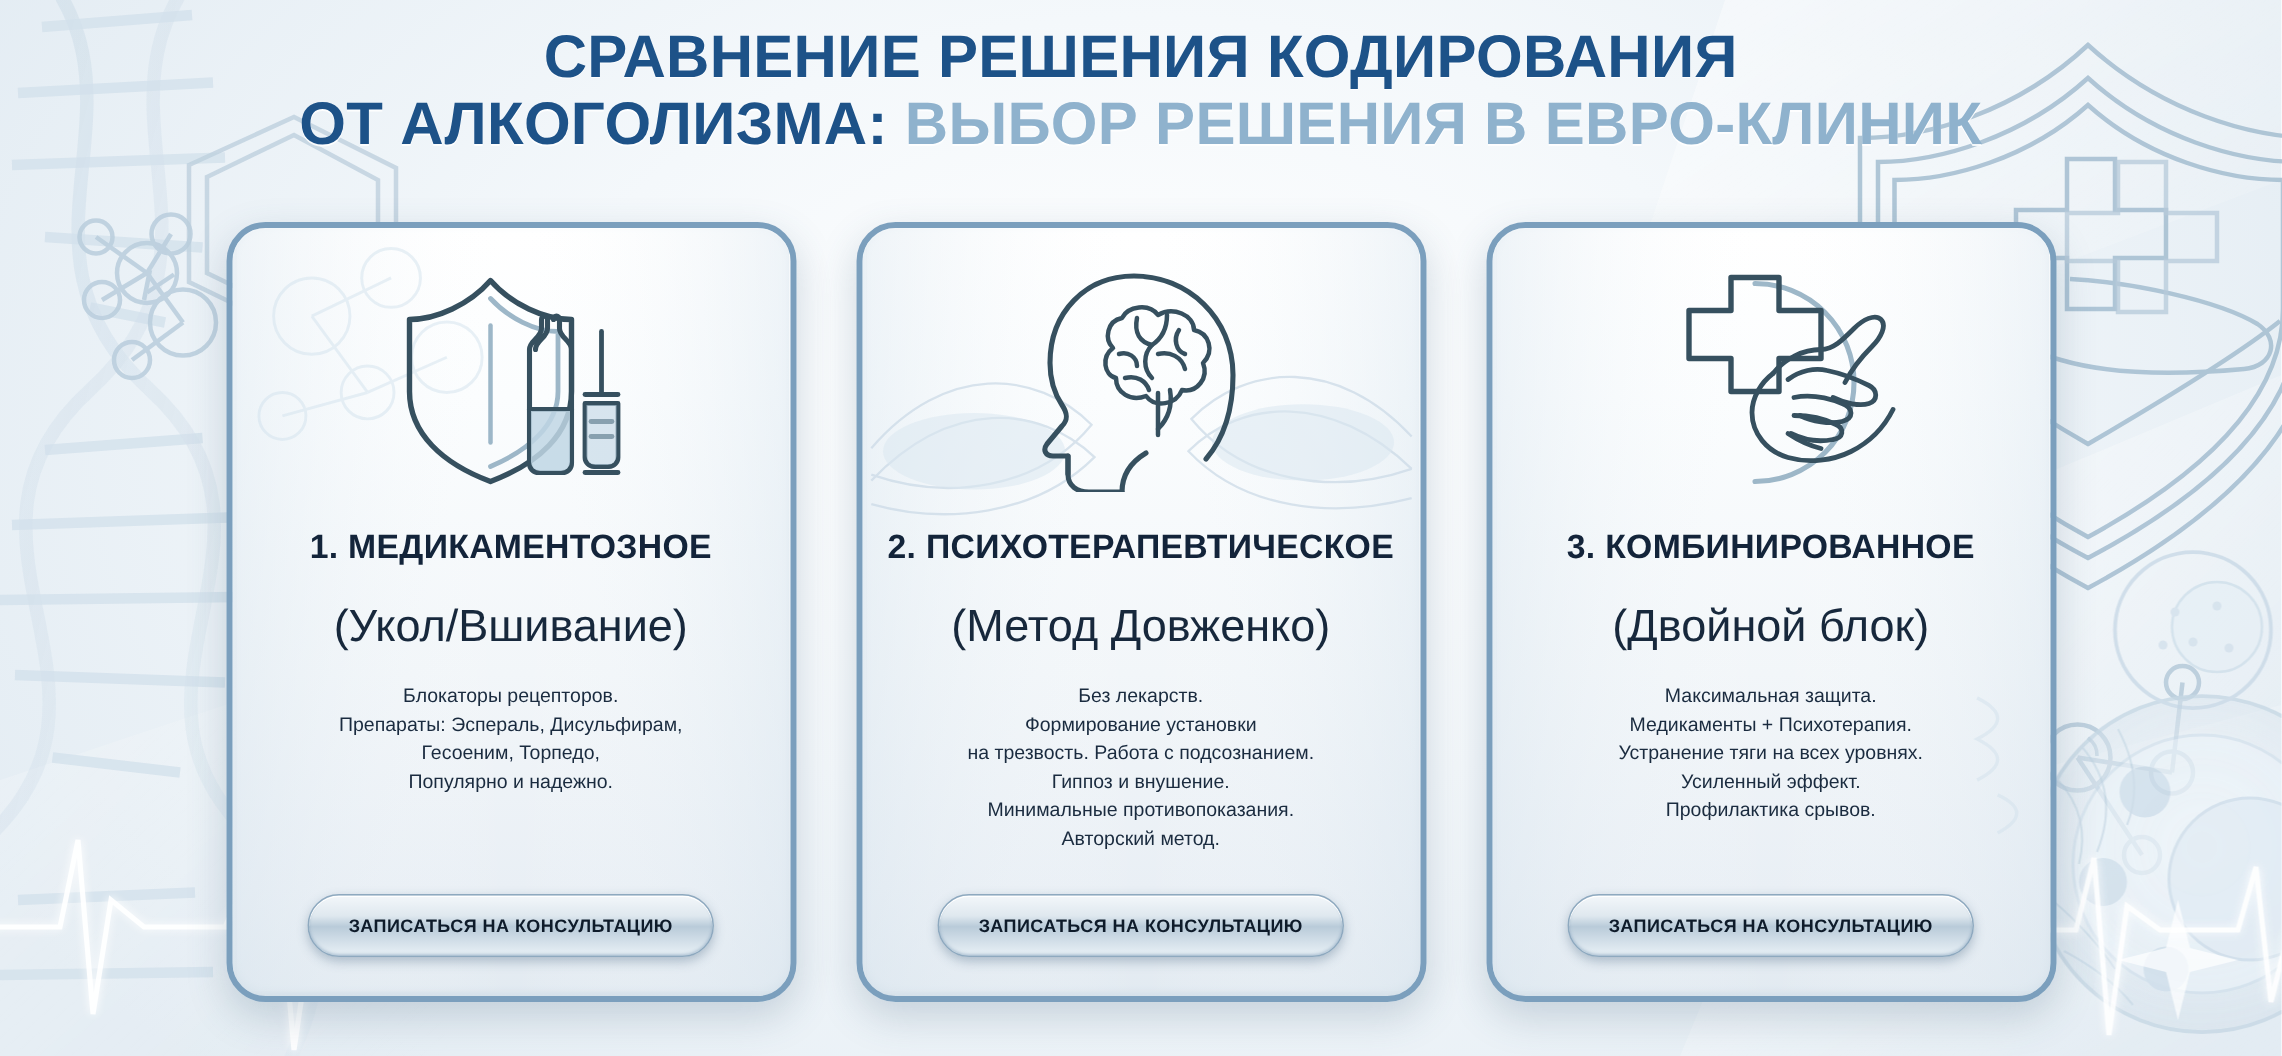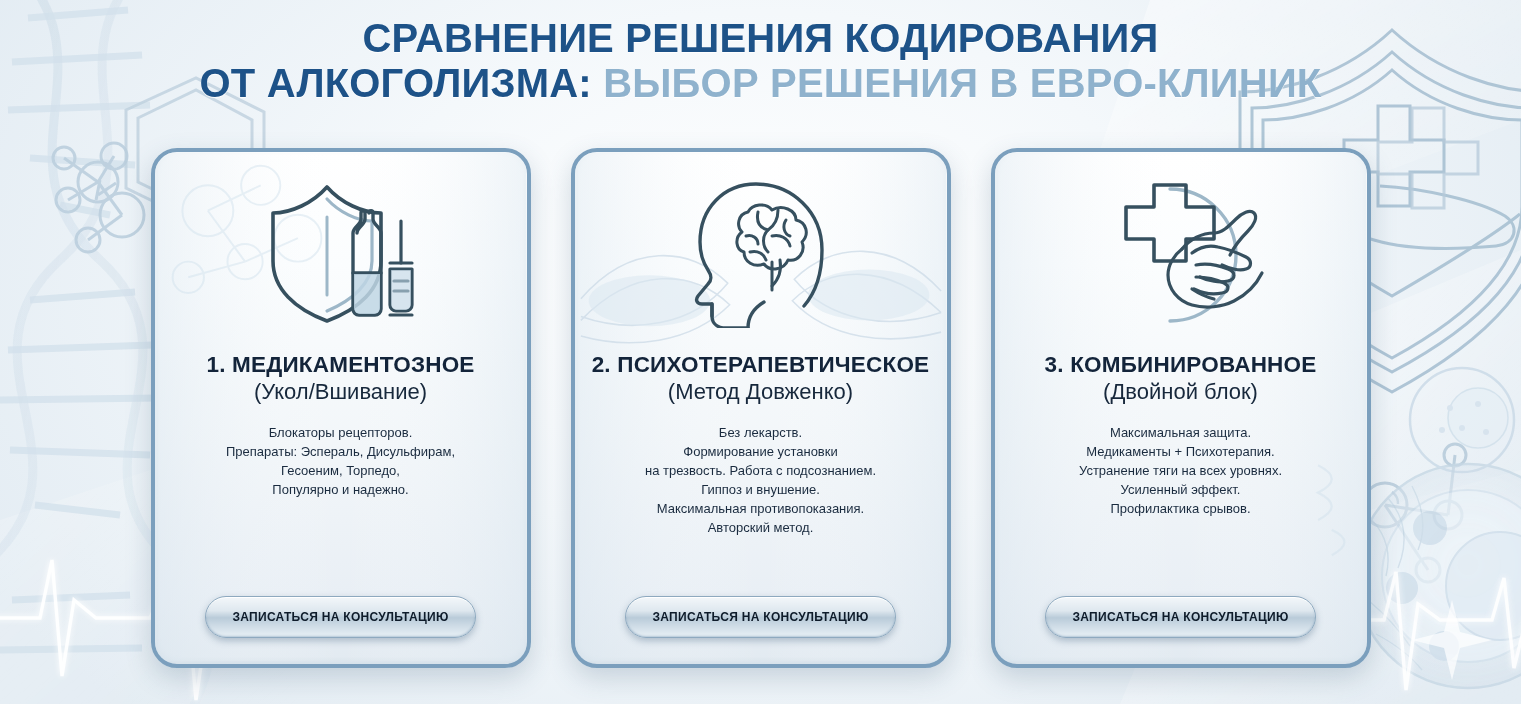--- a/index.html
+++ b/index.html
@@ -71,21 +71,21 @@
   .card-head {
     position:relative; z-index:2;
     text-align:center;
     padding:0 12px;
   }
   .card-title {
     font-size:22.5px; font-weight:bold; color:#13243a;
     letter-spacing:.2px; line-height:1.15;
   }
   .card-sub {
-    font-size:22px; color:#17283c; line-height:1.3; margin-top:0;
+    font-size:30px; color:#17283c; line-height:1.3; margin-top:20px;
   }
   .card-body {
     position:relative; z-index:2;
     margin-top:18px;
     text-align:center;
     font-size:13px;
     line-height:1.46;
     color:#1a2b3f;
     padding:0 10px;
   }
@@ -388,21 +388,21 @@
       <div class="card-head">
         <div class="card-title">2. ПСИХОТЕРАПЕВТИЧЕСКОЕ</div>
         <div class="card-sub">(Метод Довженко)</div>
       </div>
 
       <div class="card-body">
         <div>Без лекарств.</div>
         <div>Формирование установки</div>
         <div>на трезвость. Работа с подсознанием.</div>
         <div>Гиппоз и внушение.</div>
-        <div>Максимальная противопоказания.</div>
+        <div>Минимальные противопоказания.</div>
         <div>Авторский метод.</div>
       </div>
 
       <div class="btn-area">
         <button class="cta">ЗАПИСАТЬСЯ НА КОНСУЛЬТАЦИЮ</button>
       </div>
     </div>
 
     <div class="card">
       <svg class="card-tex" viewBox="0 0 380 520" preserveAspectRatio="none">

